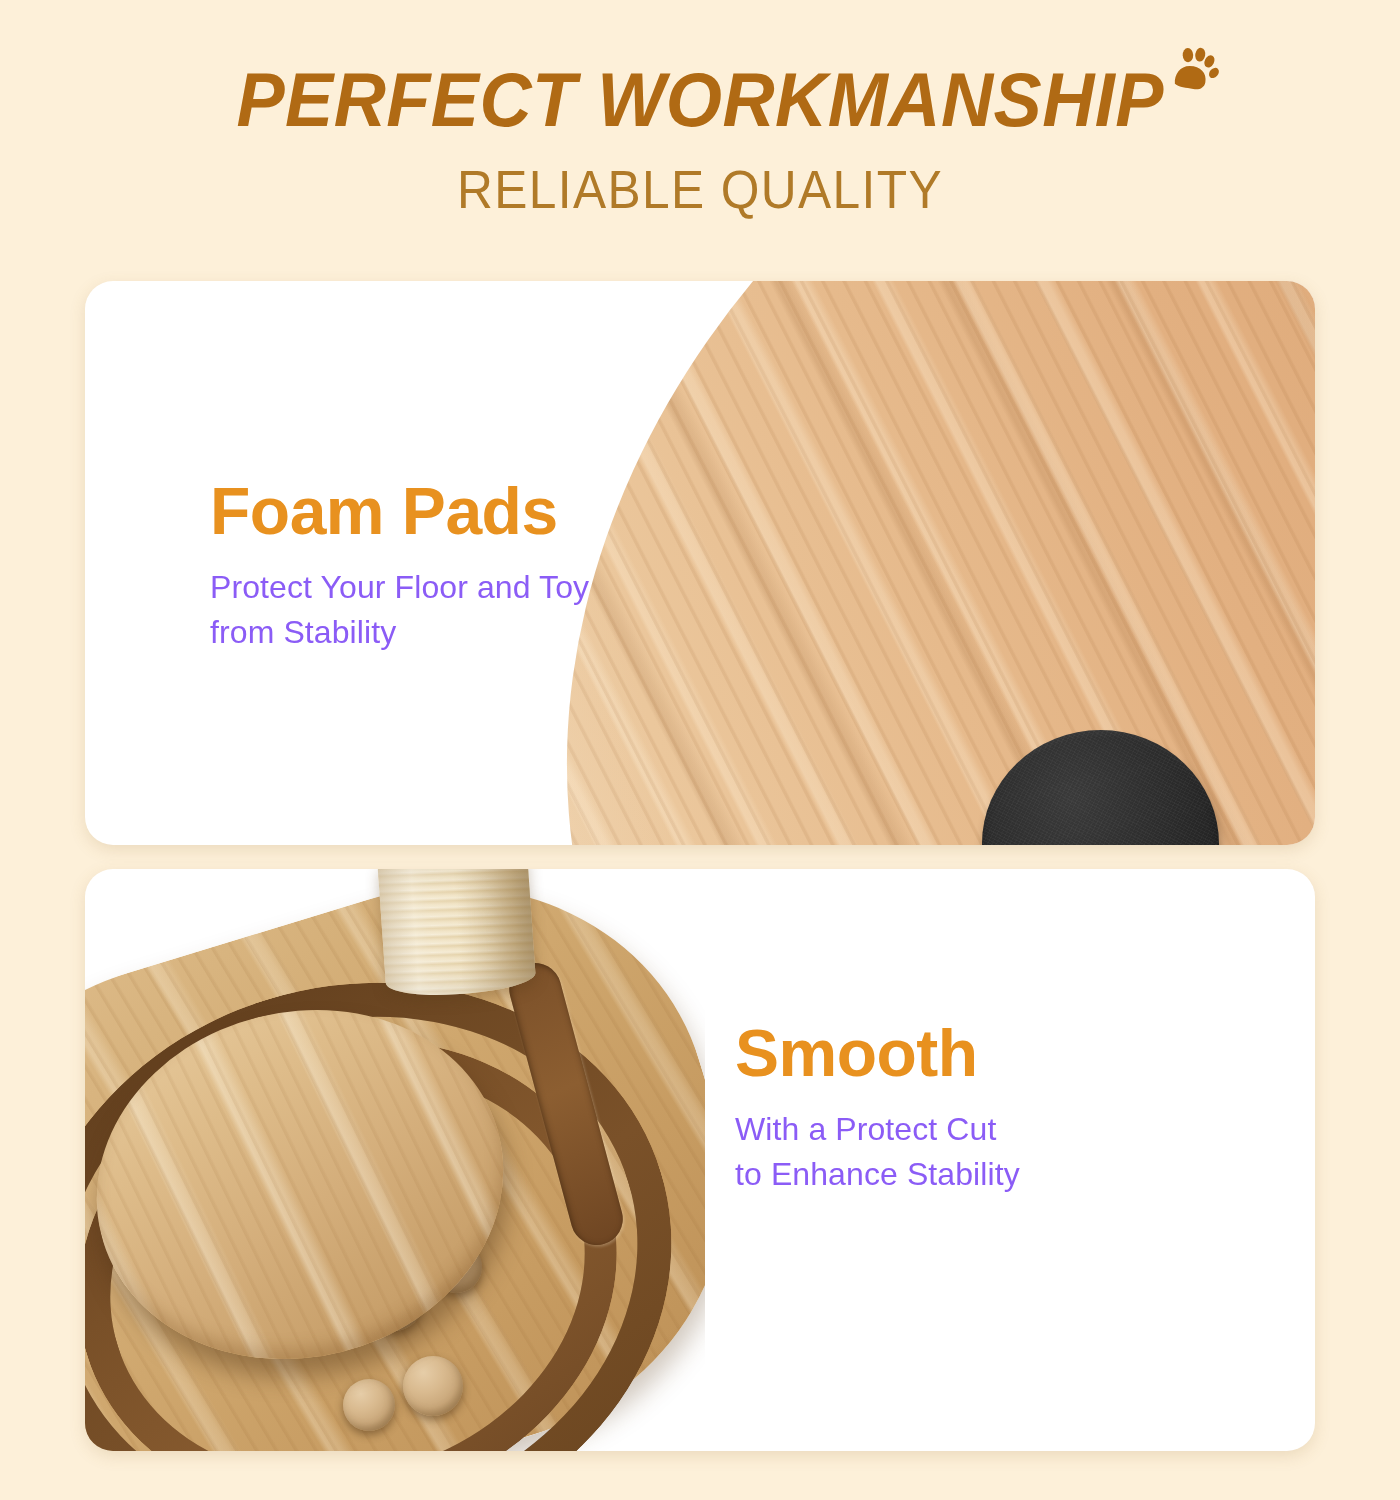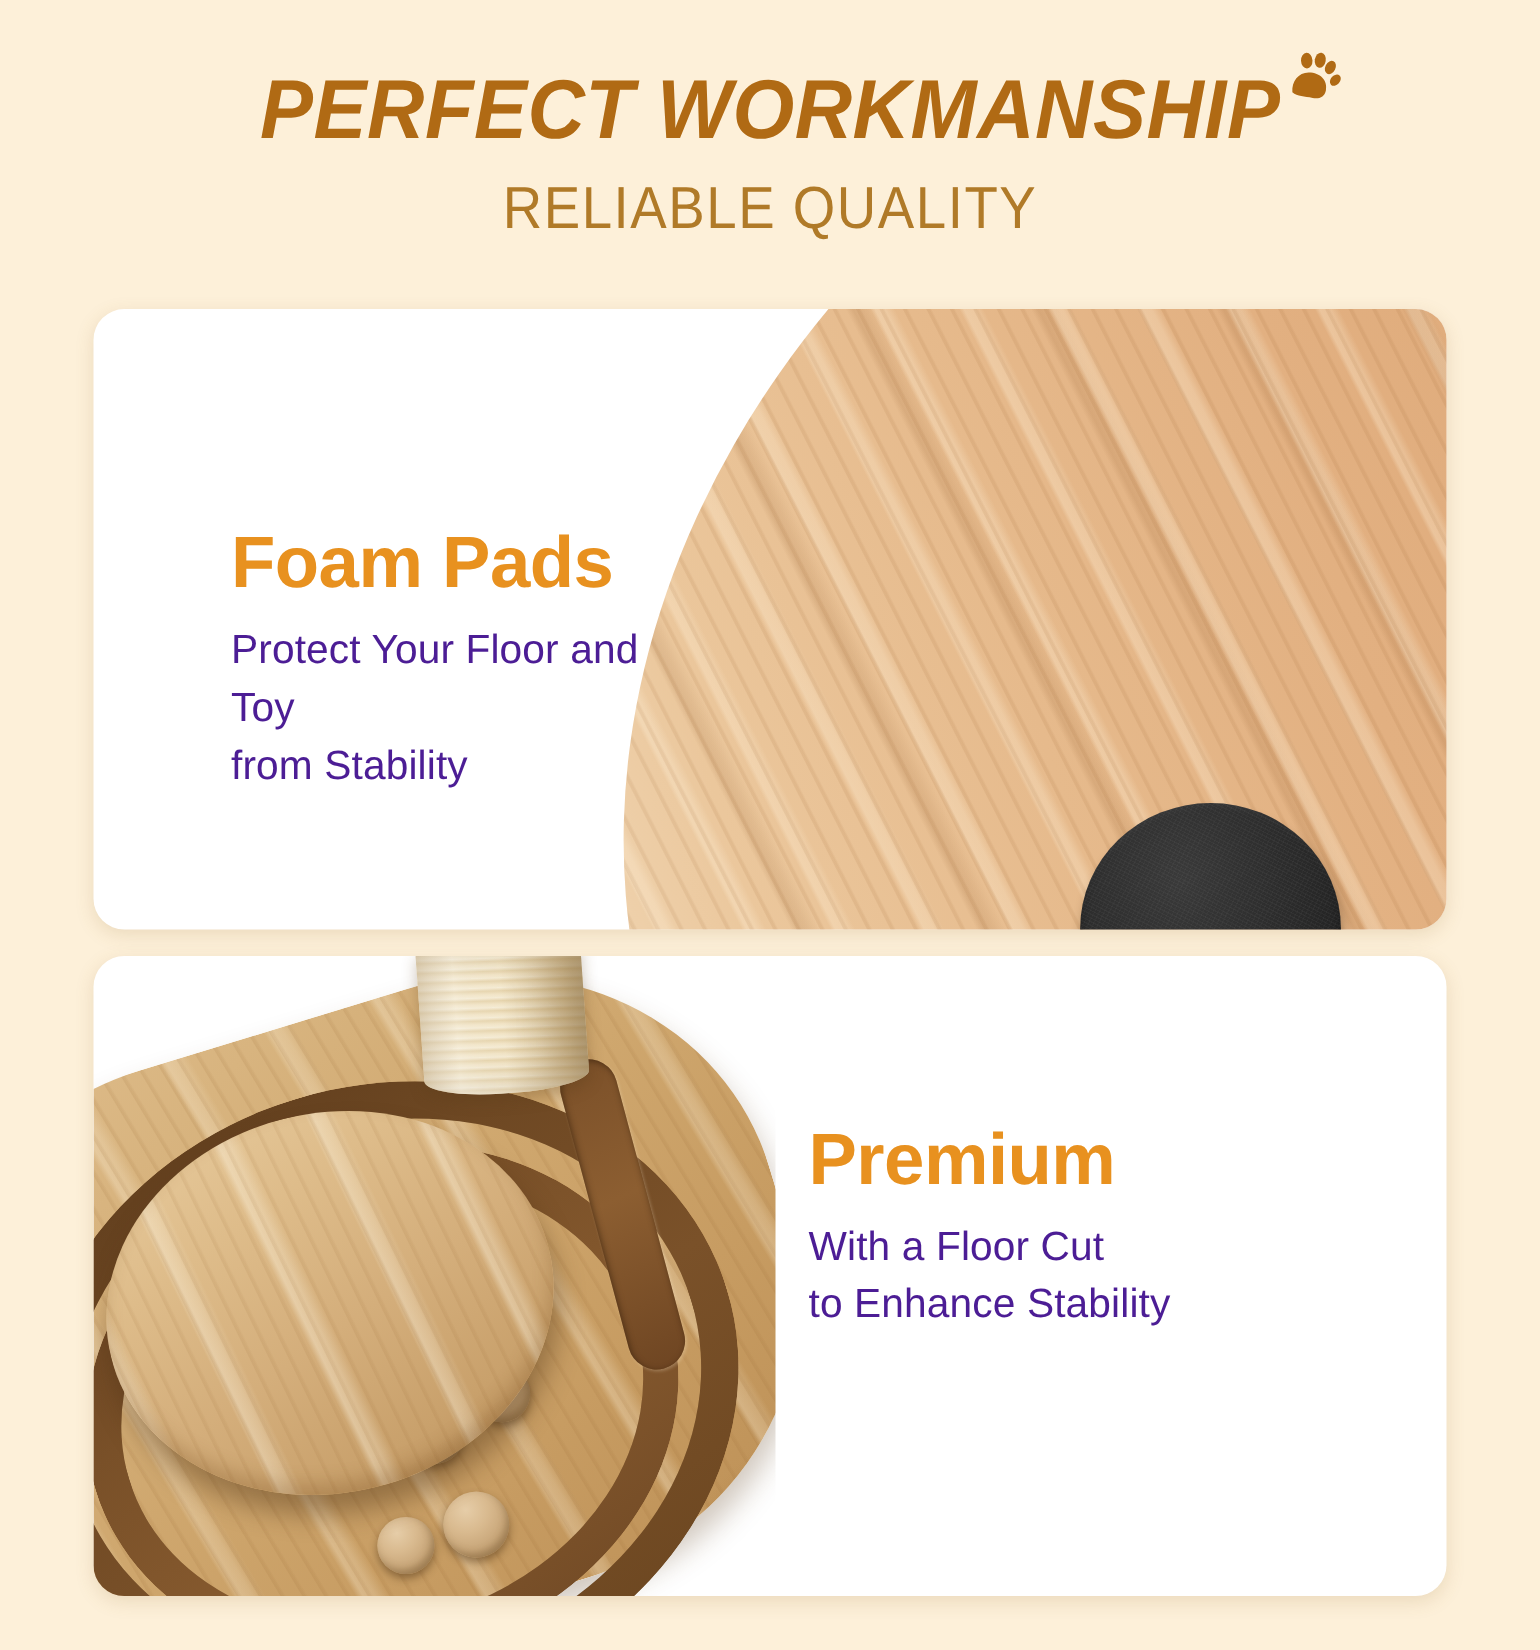--- a/index.html
+++ b/index.html
@@ -102,23 +102,23 @@
     font-weight:bold;
     color:#E8911F;
     line-height:1.12;
     letter-spacing:-0.5px;
     margin-bottom:16px;
   }
 
   .feat-title .l2 { display:block; }
 
   .feat-sub {
-    font-size:37px;
+    font-size:32px;
     font-weight:400;
-    color:#4c1d95;
+    color:#8b5cf6;
     line-height:1.42;
     letter-spacing:0.1px;
   }
   .feat-sub .l2 { display:block; }
 
   
   .foam-photo {
     position:absolute;
     left:0; top:0;
     width:1230px; height:564px;
@@ -489,20 +489,20 @@
     <div class="ball" style="left:258px; top:510px; width:52px; height:52px;"></div>
 
     <div class="platform"></div>
     <div class="platform-edge"></div>
 
     <div class="post"></div>
   </div>
 
   <div class="txt-block" id="chip-text">
     <div class="feat-title">
-      <span>Premium</span>
+      <span>Smooth</span>
     </div>
     <div class="feat-sub">
-      <span>With a Floor Cut</span>
+      <span>With a Protect Cut</span>
       <span class="l2">to Enhance Stability</span>
     </div>
   </div>
 </div>
 
 </body></html>

